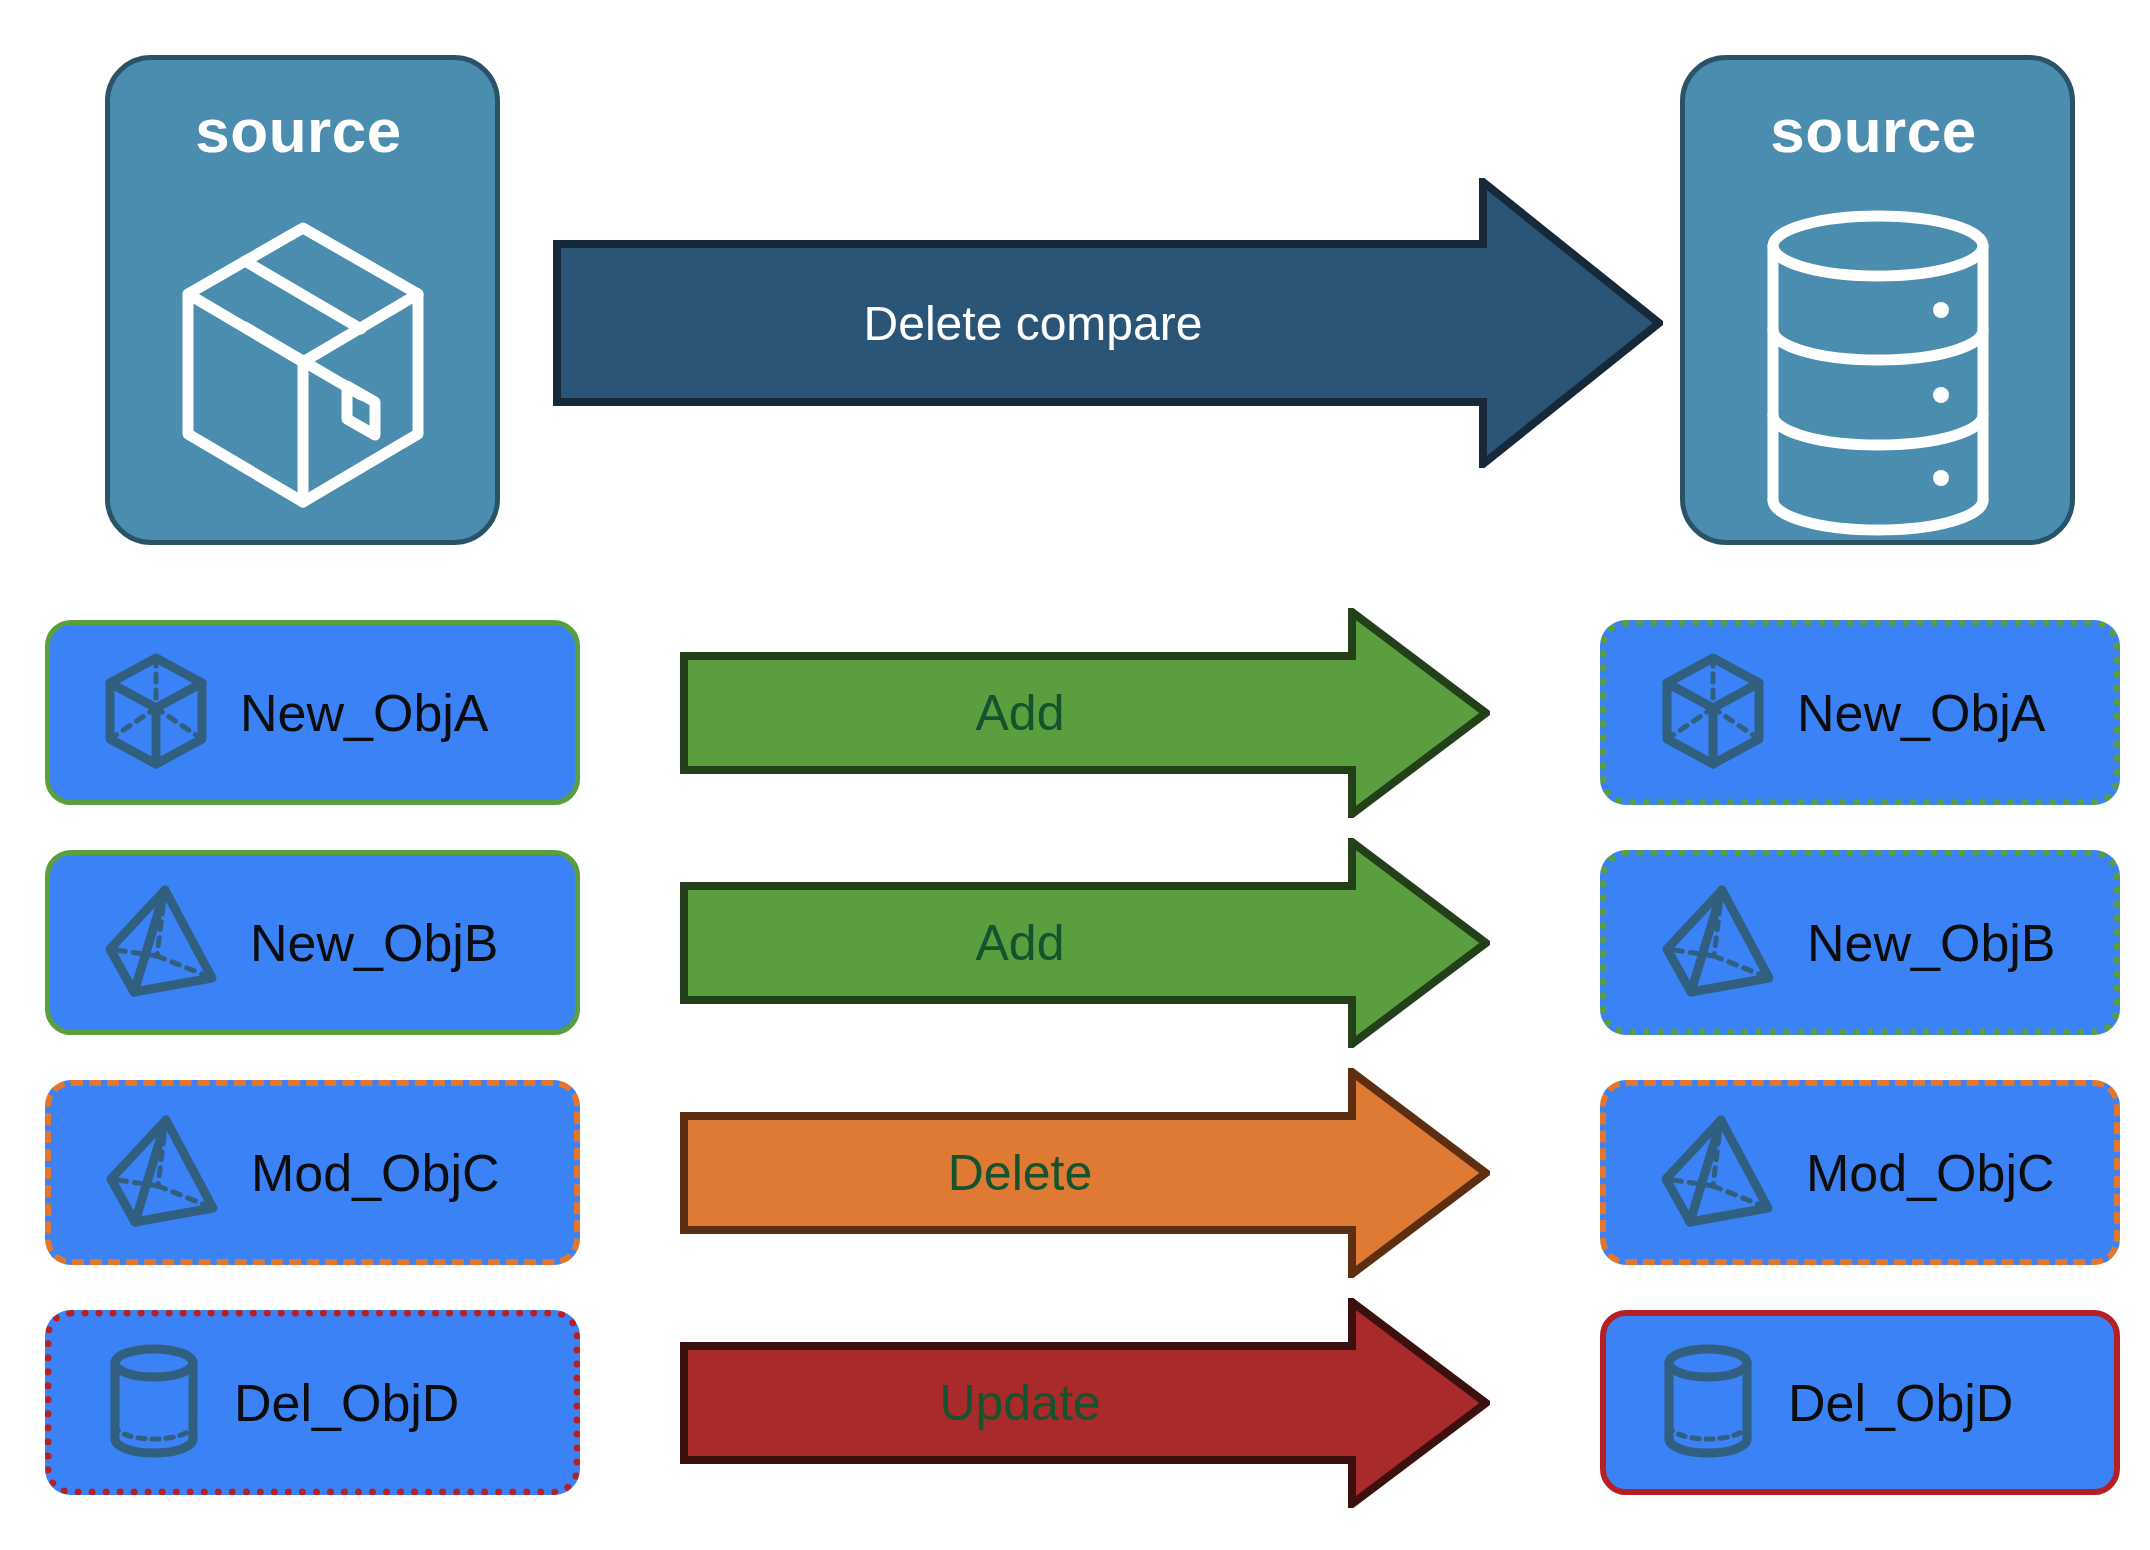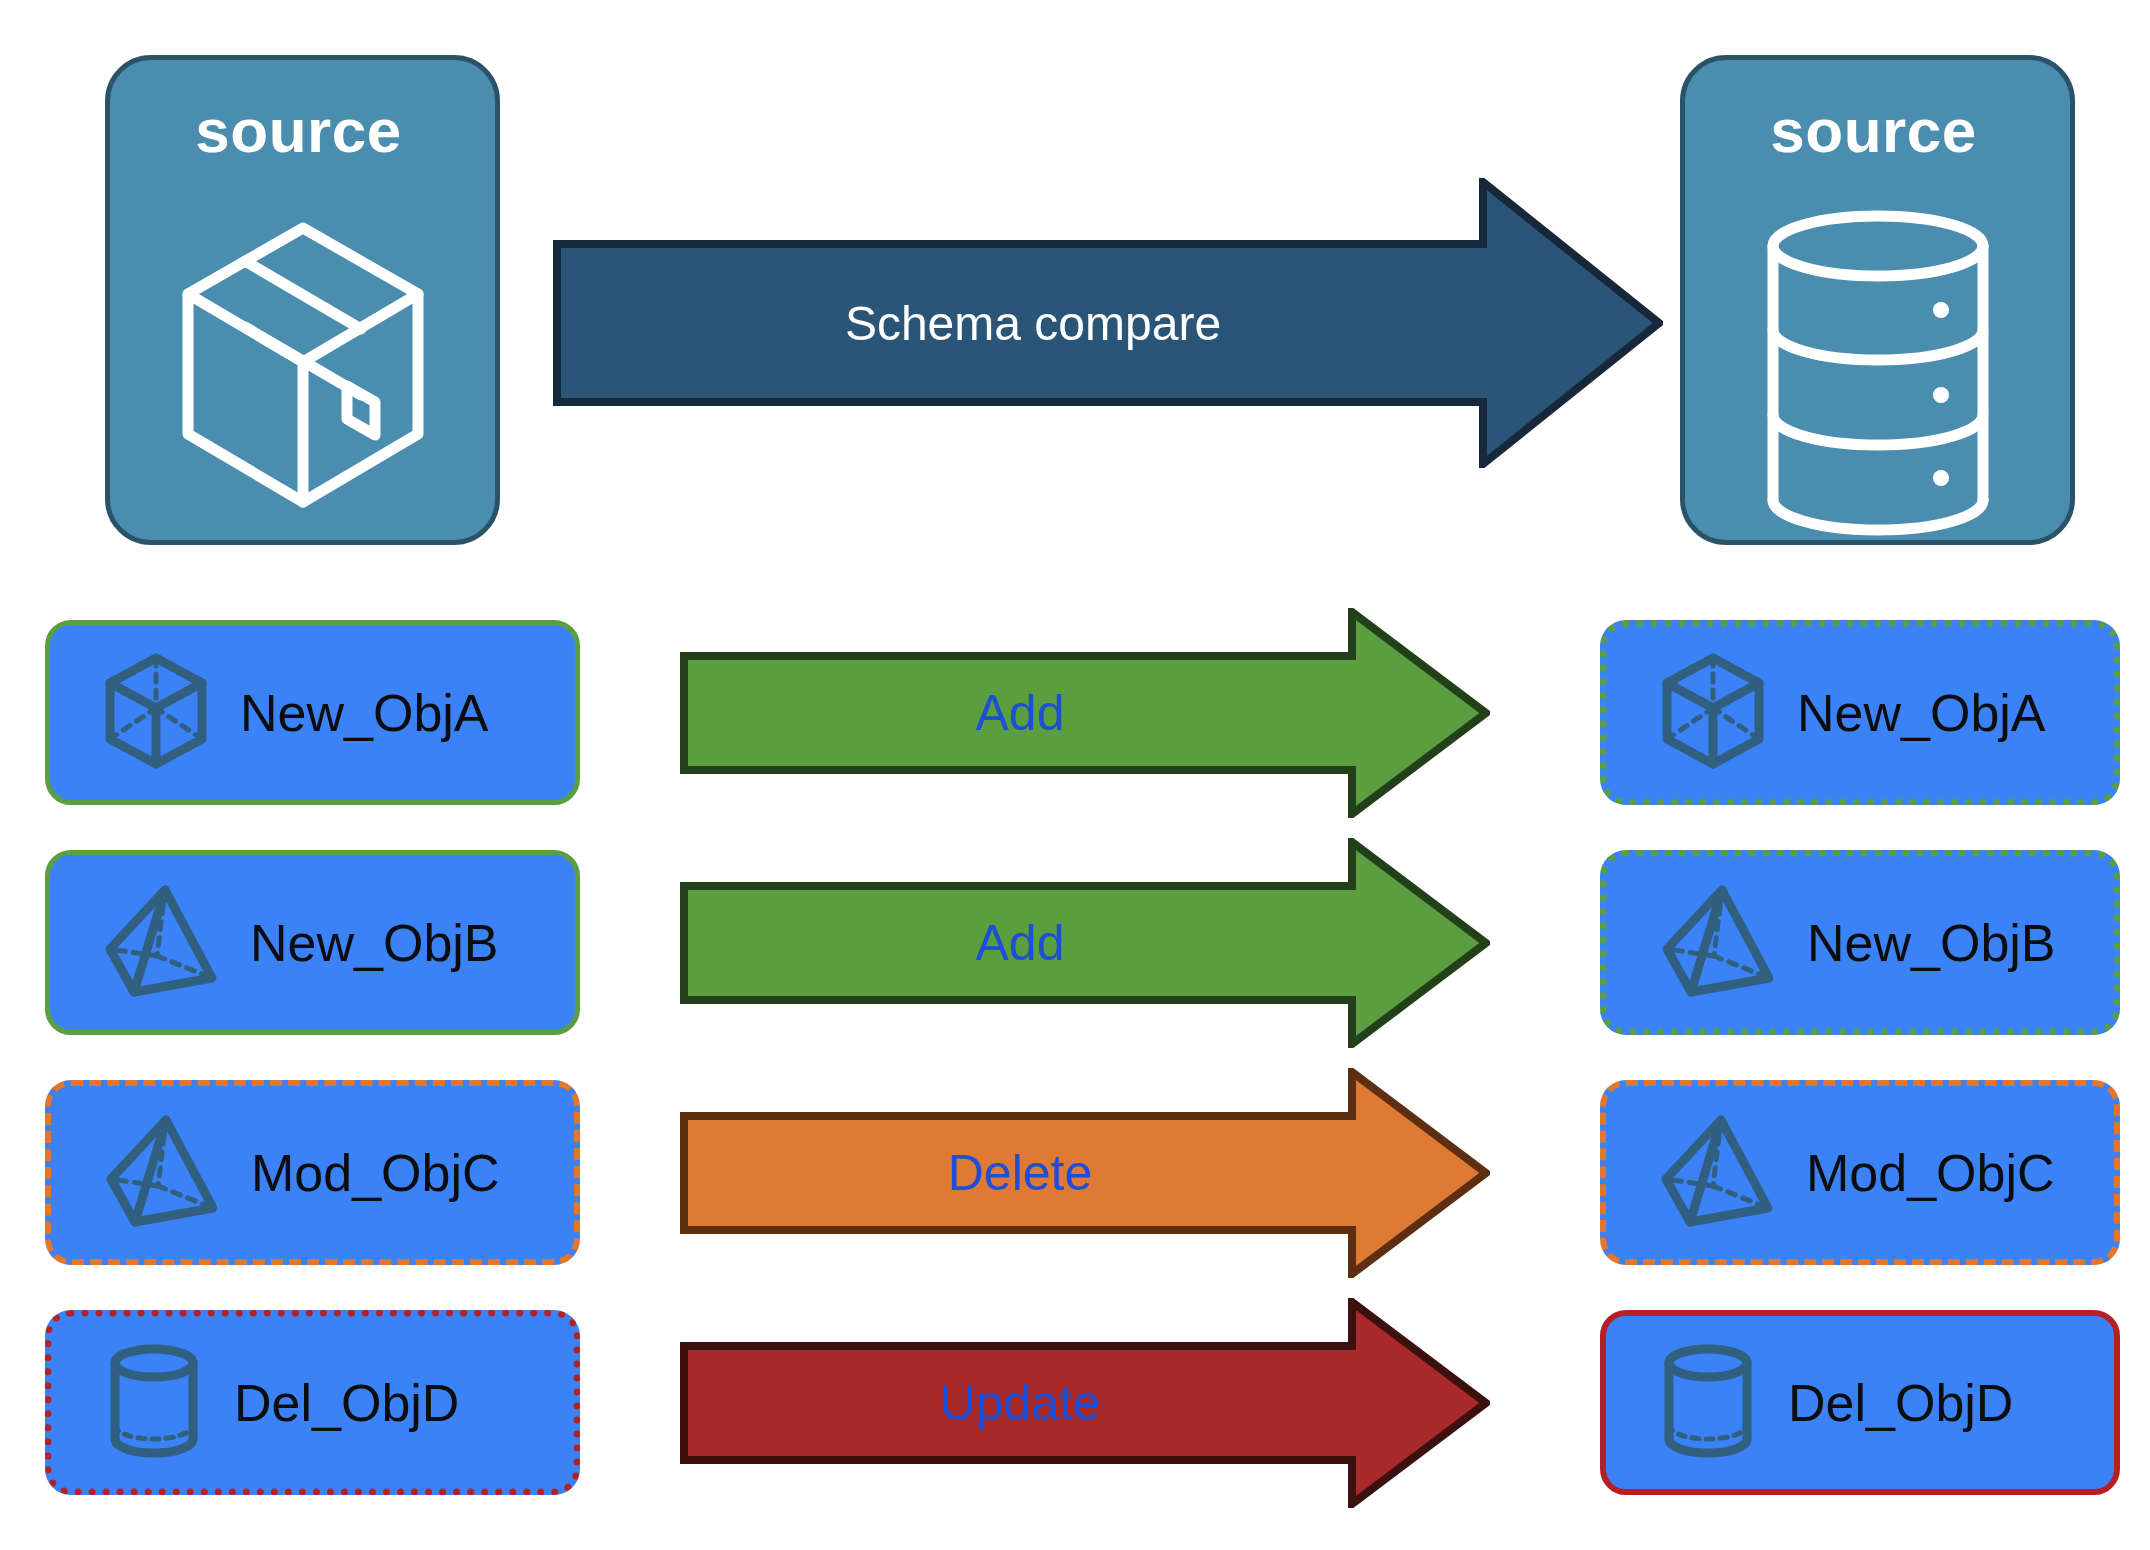--- a/index.html
+++ b/index.html
@@ -65,21 +65,21 @@
     white-space:nowrap;line-height:1;
   }
   .obj-icon{flex:0 0 auto;display:block;}
 
   
   .action-arrow{position:absolute;}
   .action-label{
     position:absolute;top:50%;left:0;right:130px;
     transform:translateY(-50%);
     text-align:center;
-    color:#1d4ed8;font-size:50px;
+    color:#14532d;font-size:50px;
     white-space:nowrap;line-height:1;
   }
 </style>
 </head>
 <body>
 
 <div class="stage">
 
   <div class="endpoint" style="left:105px;top:55px;width:395px;height:490px;">
     <div class="endpoint-label">source</div>
@@ -114,21 +114,21 @@
         <circle cx="188" cy="185" r="8" fill="#ffffff" stroke="none"></circle>
         <circle cx="188" cy="268" r="8" fill="#ffffff" stroke="none"></circle>
       </svg>
     </div>
   </div>
 
   <div class="compare-arrow" style="left:553px;top:178px;width:1110px;height:290px;">
     <svg width="1110" height="290" viewBox="0 0 1110 290" preserveAspectRatio="none" style="position:absolute;inset:0;">
       <polygon points="4,66 930,66 930,4 1106,145 930,286 930,224 4,224" fill="#2a5577" stroke="#16283a" stroke-width="8" stroke-linejoin="miter"></polygon>
     </svg>
-    <div class="compare-label">Schema compare</div>
+    <div class="compare-label">Delete compare</div>
   </div>
 
   <div class="obj-box solid-green" style="left:45px;top:620px;width:535px;height:185px;">
     <span class="obj-icon">
       <svg width="108" height="120" viewBox="0 0 108 120" fill="none" stroke="#305f80" stroke-width="9" stroke-linejoin="round" stroke-linecap="round">
         <path d="M54 7 L100 32 L100 88 L54 113 L8 88 L8 32 Z"></path>
         <path d="M8 32 L54 57 L100 32"></path>
         <path d="M54 57 L54 113"></path>
         <path d="M54 7 L54 57" stroke-dasharray="8 8" stroke-width="5"></path>
         <path d="M8 88 L54 57" stroke-dasharray="8 8" stroke-width="5"></path>

